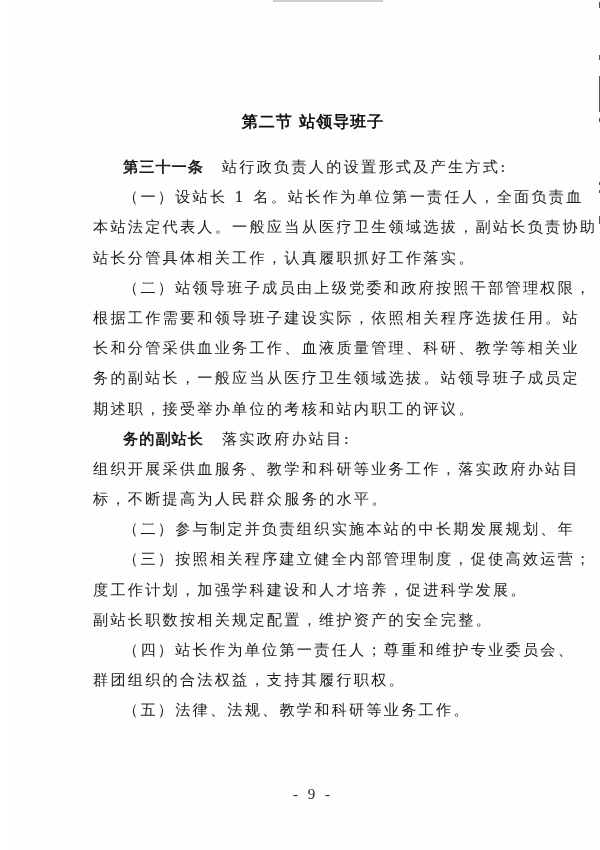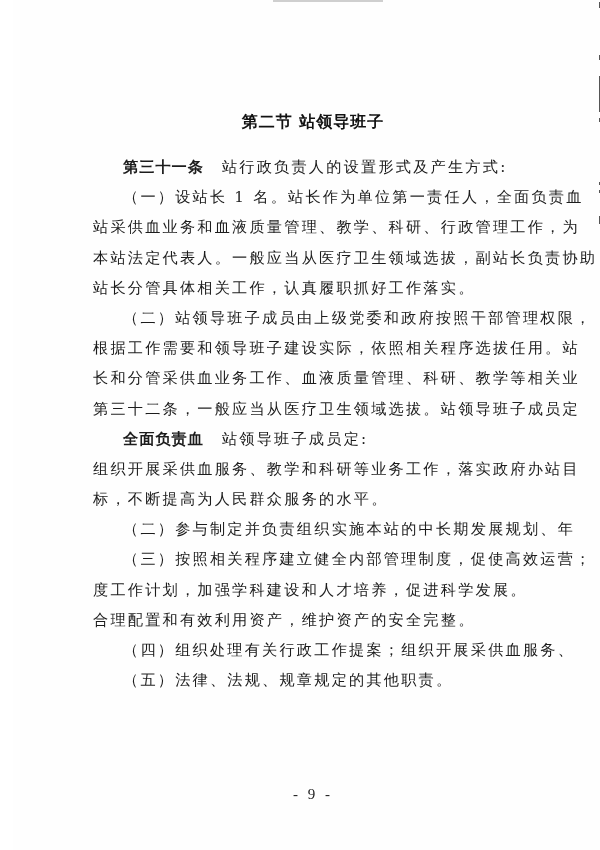--- a/index.html
+++ b/index.html
@@ -104,35 +104,36 @@
   </div>
 
   <div class="section-title">第二节 站领导班子</div>
 
   <div class="body-text">
 
     <div class="line indent">
       <span class="art-no">第三十一条</span><span>站行政负责人的设置形式及产生方式:</span>
     </div>
     <div class="line indent">（一）设站长 1 名。站长作为单位第一责任人，全面负责血</div>
-    <div class="line">站采供血业务和血液质量管理、教学、科研、行政管理工作，为</div>
     <div class="line">本站法定代表人。一般应当从医疗卫生领域选拔，副站长负责协助</div>
     <div class="line">站长分管具体相关工作，认真履职抓好工作落实。</div>
     <div class="line indent">（二）站领导班子成员由上级党委和政府按照干部管理权限，</div>
     <div class="line">根据工作需要和领导班子建设实际，依照相关程序选拔任用。站</div>
     <div class="line">长和分管采供血业务工作、血液质量管理、科研、教学等相关业</div>
-    <div class="line">第三十二条，一般应当从医疗卫生领域选拔。站领导班子成员定</div>
+    <div class="line">务的副站长，一般应当从医疗卫生领域选拔。站领导班子成员定</div>
+    <div class="line">期述职，接受举办单位的考核和站内职工的评议。</div>
 
     <div class="line indent">
-      <span class="art-no">全面负责血</span><span>站领导班子成员定:</span>
+      <span class="art-no">务的副站长</span><span>落实政府办站目:</span>
     </div>
     <div class="line">组织开展采供血服务、教学和科研等业务工作，落实政府办站目</div>
     <div class="line">标，不断提高为人民群众服务的水平。</div>
     <div class="line indent">（二）参与制定并负责组织实施本站的中长期发展规划、年</div>
     <div class="line indent">（三）按照相关程序建立健全内部管理制度，促使高效运营；</div>
     <div class="line">度工作计划，加强学科建设和人才培养，促进科学发展。</div>
-    <div class="line">合理配置和有效利用资产，维护资产的安全完整。</div>
-    <div class="line indent">（四）组织处理有关行政工作提案；组织开展采供血服务、</div>
-    <div class="line indent">（五）法律、法规、规章规定的其他职责。</div>
+    <div class="line">副站长职数按相关规定配置，维护资产的安全完整。</div>
+    <div class="line indent">（四）站长作为单位第一责任人；尊重和维护专业委员会、</div>
+    <div class="line">群团组织的合法权益，支持其履行职权。</div>
+    <div class="line indent">（五）法律、法规、教学和科研等业务工作。</div>
   </div>
 
   <div class="page-number">- 9 -</div>
 </div>
 
 </body></html>

